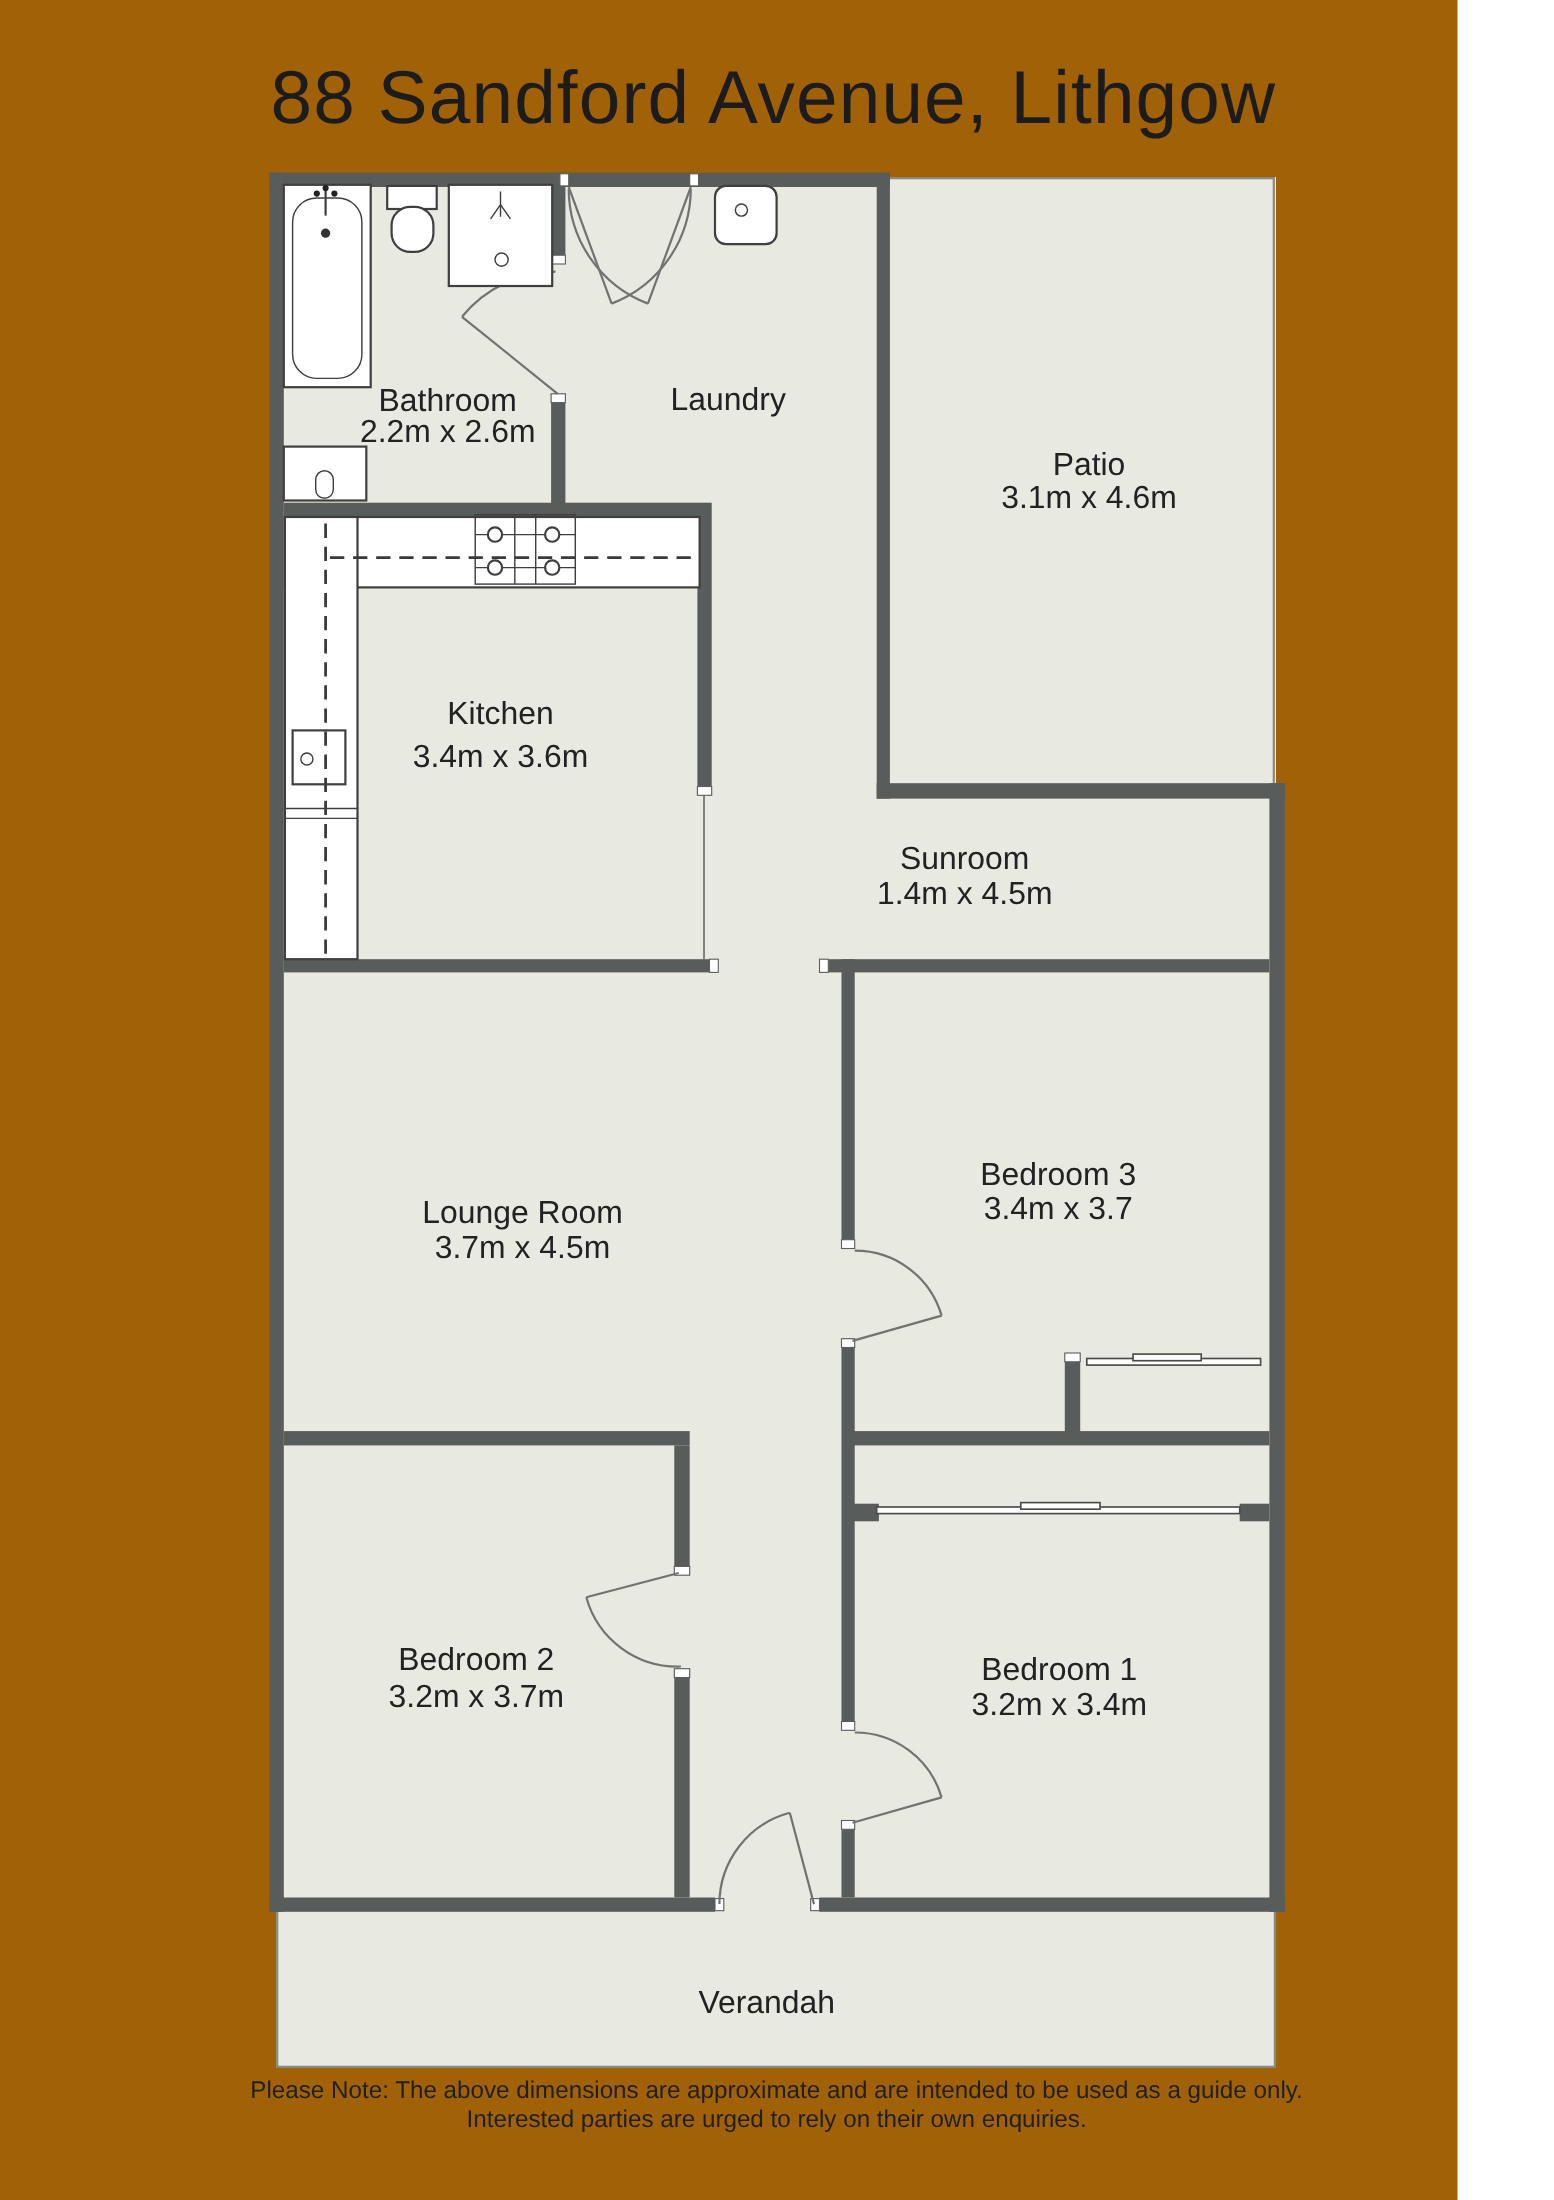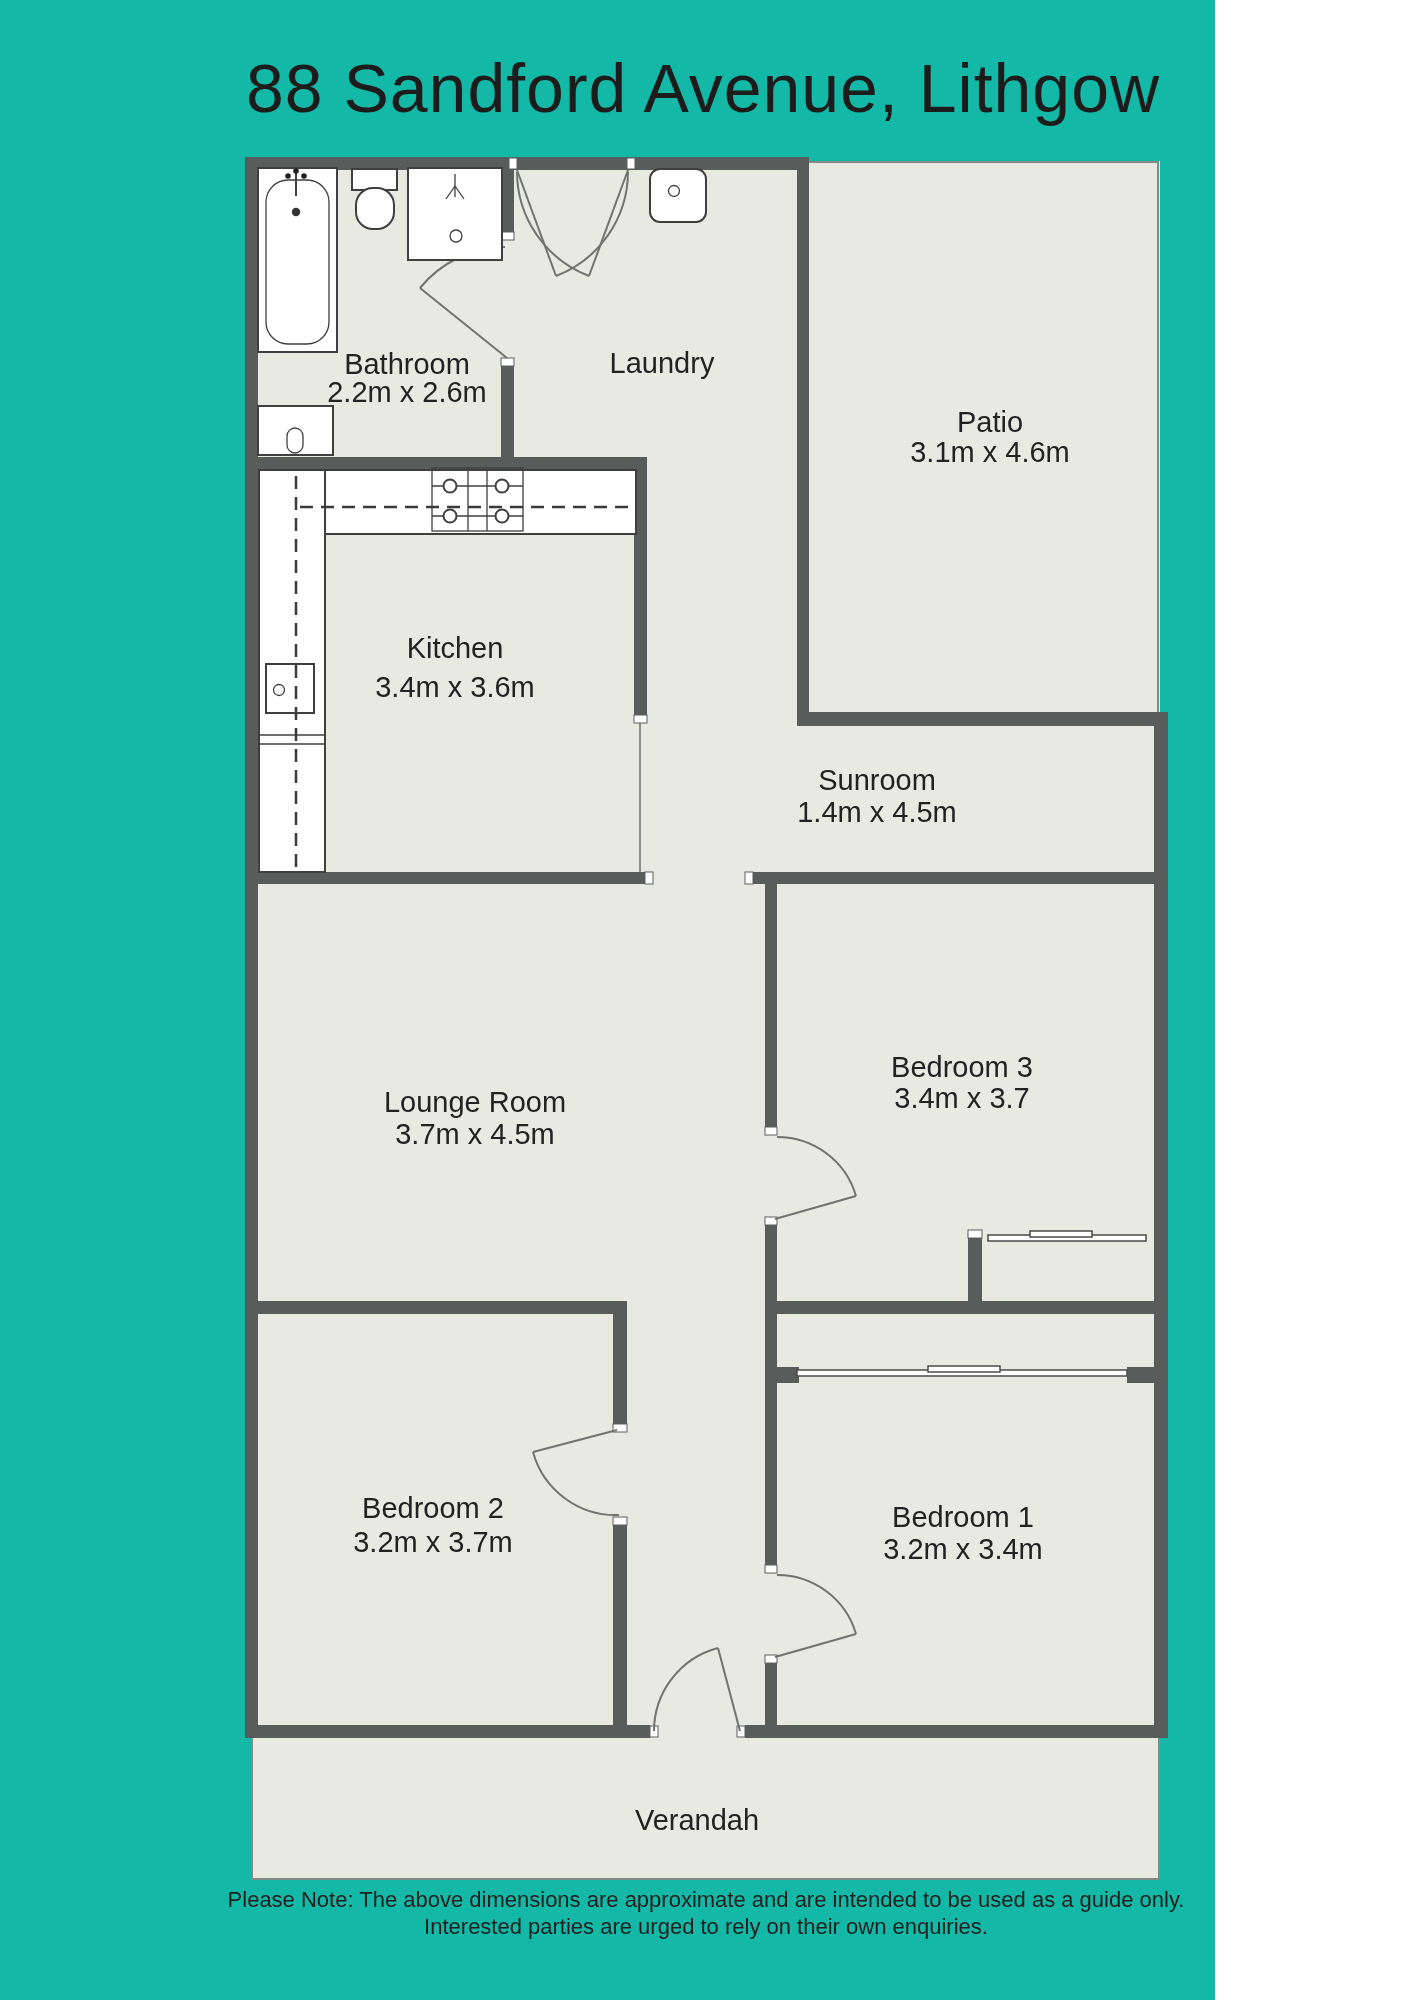--- a/index.html
+++ b/index.html
@@ -1,16 +1,16 @@
 <!DOCTYPE html>
 <html><head>
 <meta charset="utf-8">
 <style>
   html,body{margin:0;padding:0;background:#ffffff;}
-  #page{position:relative;width:1215px;height:2000px;background:#14b8a6;overflow:hidden;}
+  #page{position:relative;width:1325px;height:2000px;background:#a16207;overflow:hidden;}
   svg{position:absolute;left:0;top:0;}
   text{font-family:"Liberation Sans", sans-serif;fill:#222222;}
   .title{font-size:68px;letter-spacing:1px;fill:#1c1c1c;}
   .roomlabel{font-size:29px;}
   .note{font-size:22px;fill:#1f1f1f;}
   .wall{fill:#585c5a;}
   .jamb{fill:#ffffff;stroke:#5a5e5c;stroke-width:1;}
   .fix{fill:#ffffff;stroke:#3f3f3f;stroke-width:2;}
   .fixthin{fill:none;stroke:#3f3f3f;stroke-width:1.3;}
   .door{fill:none;stroke:#70736f;stroke-width:2;}

